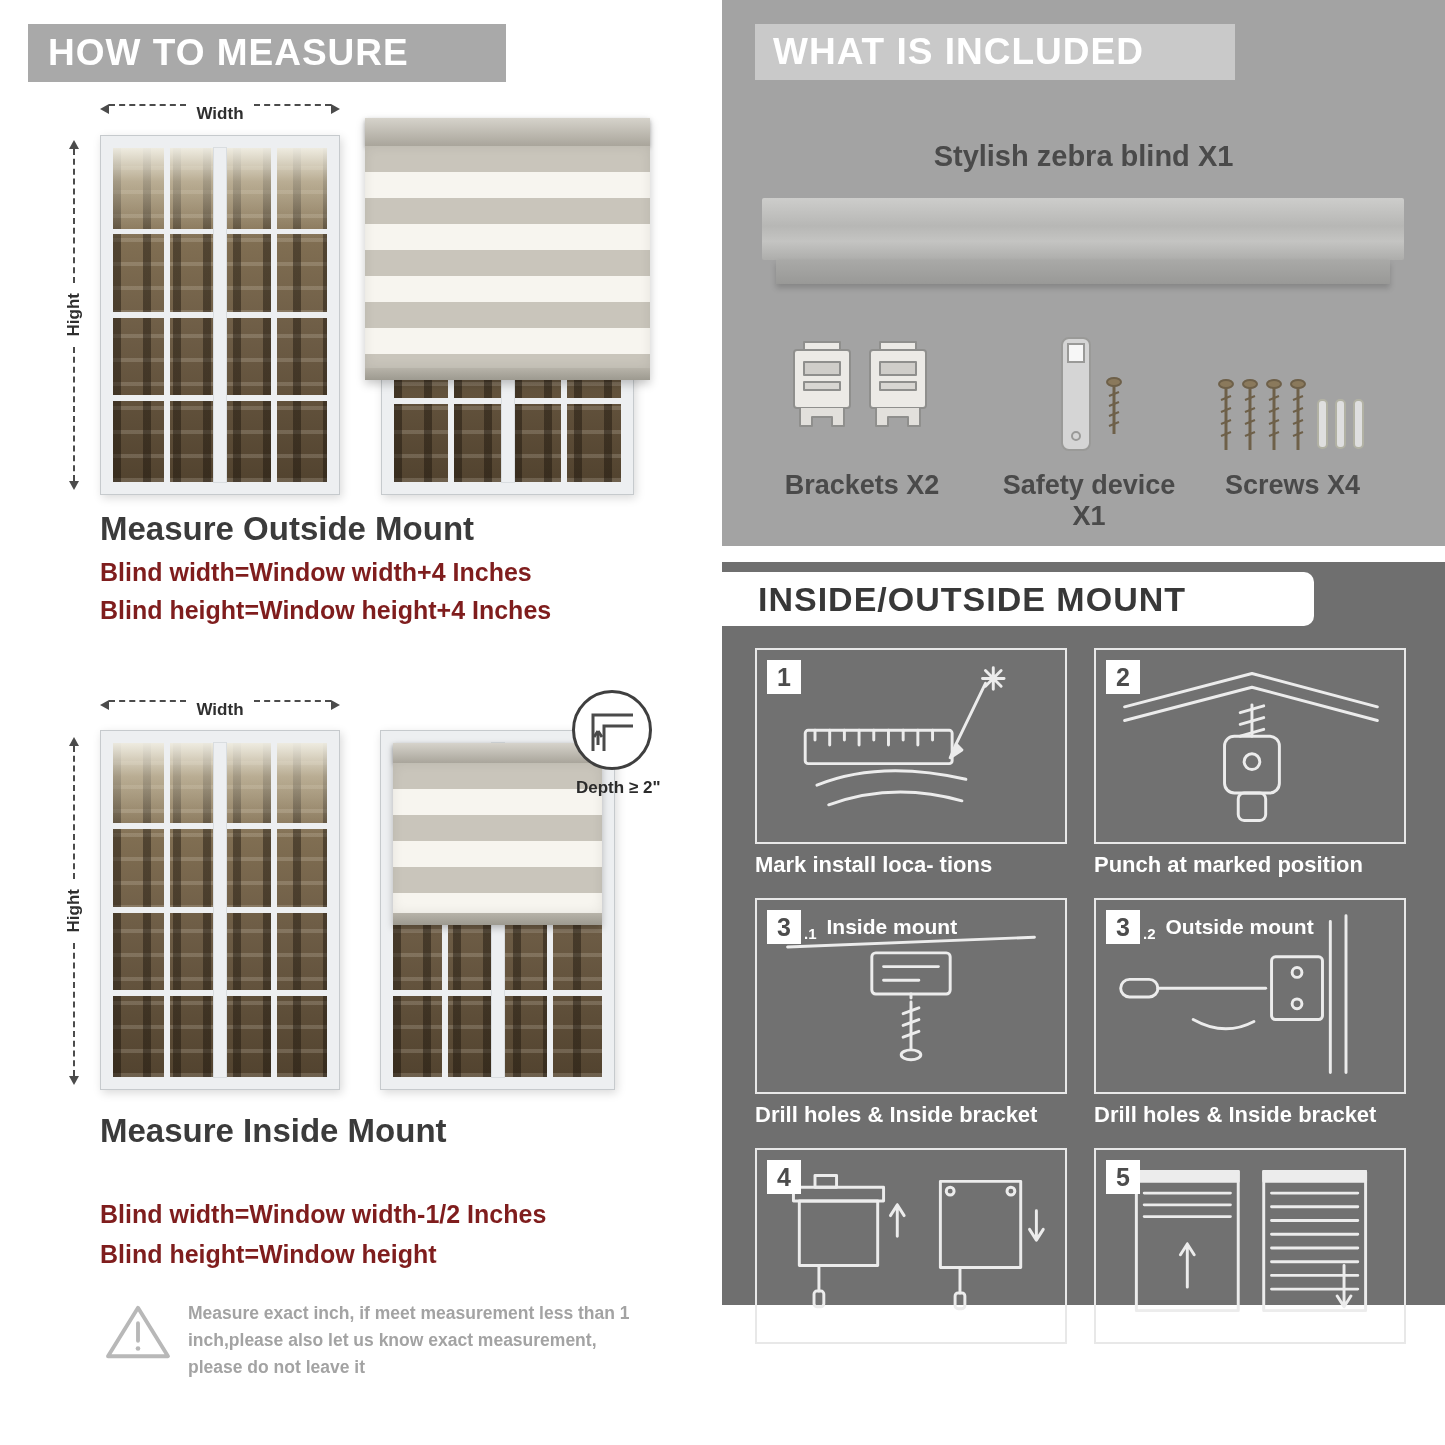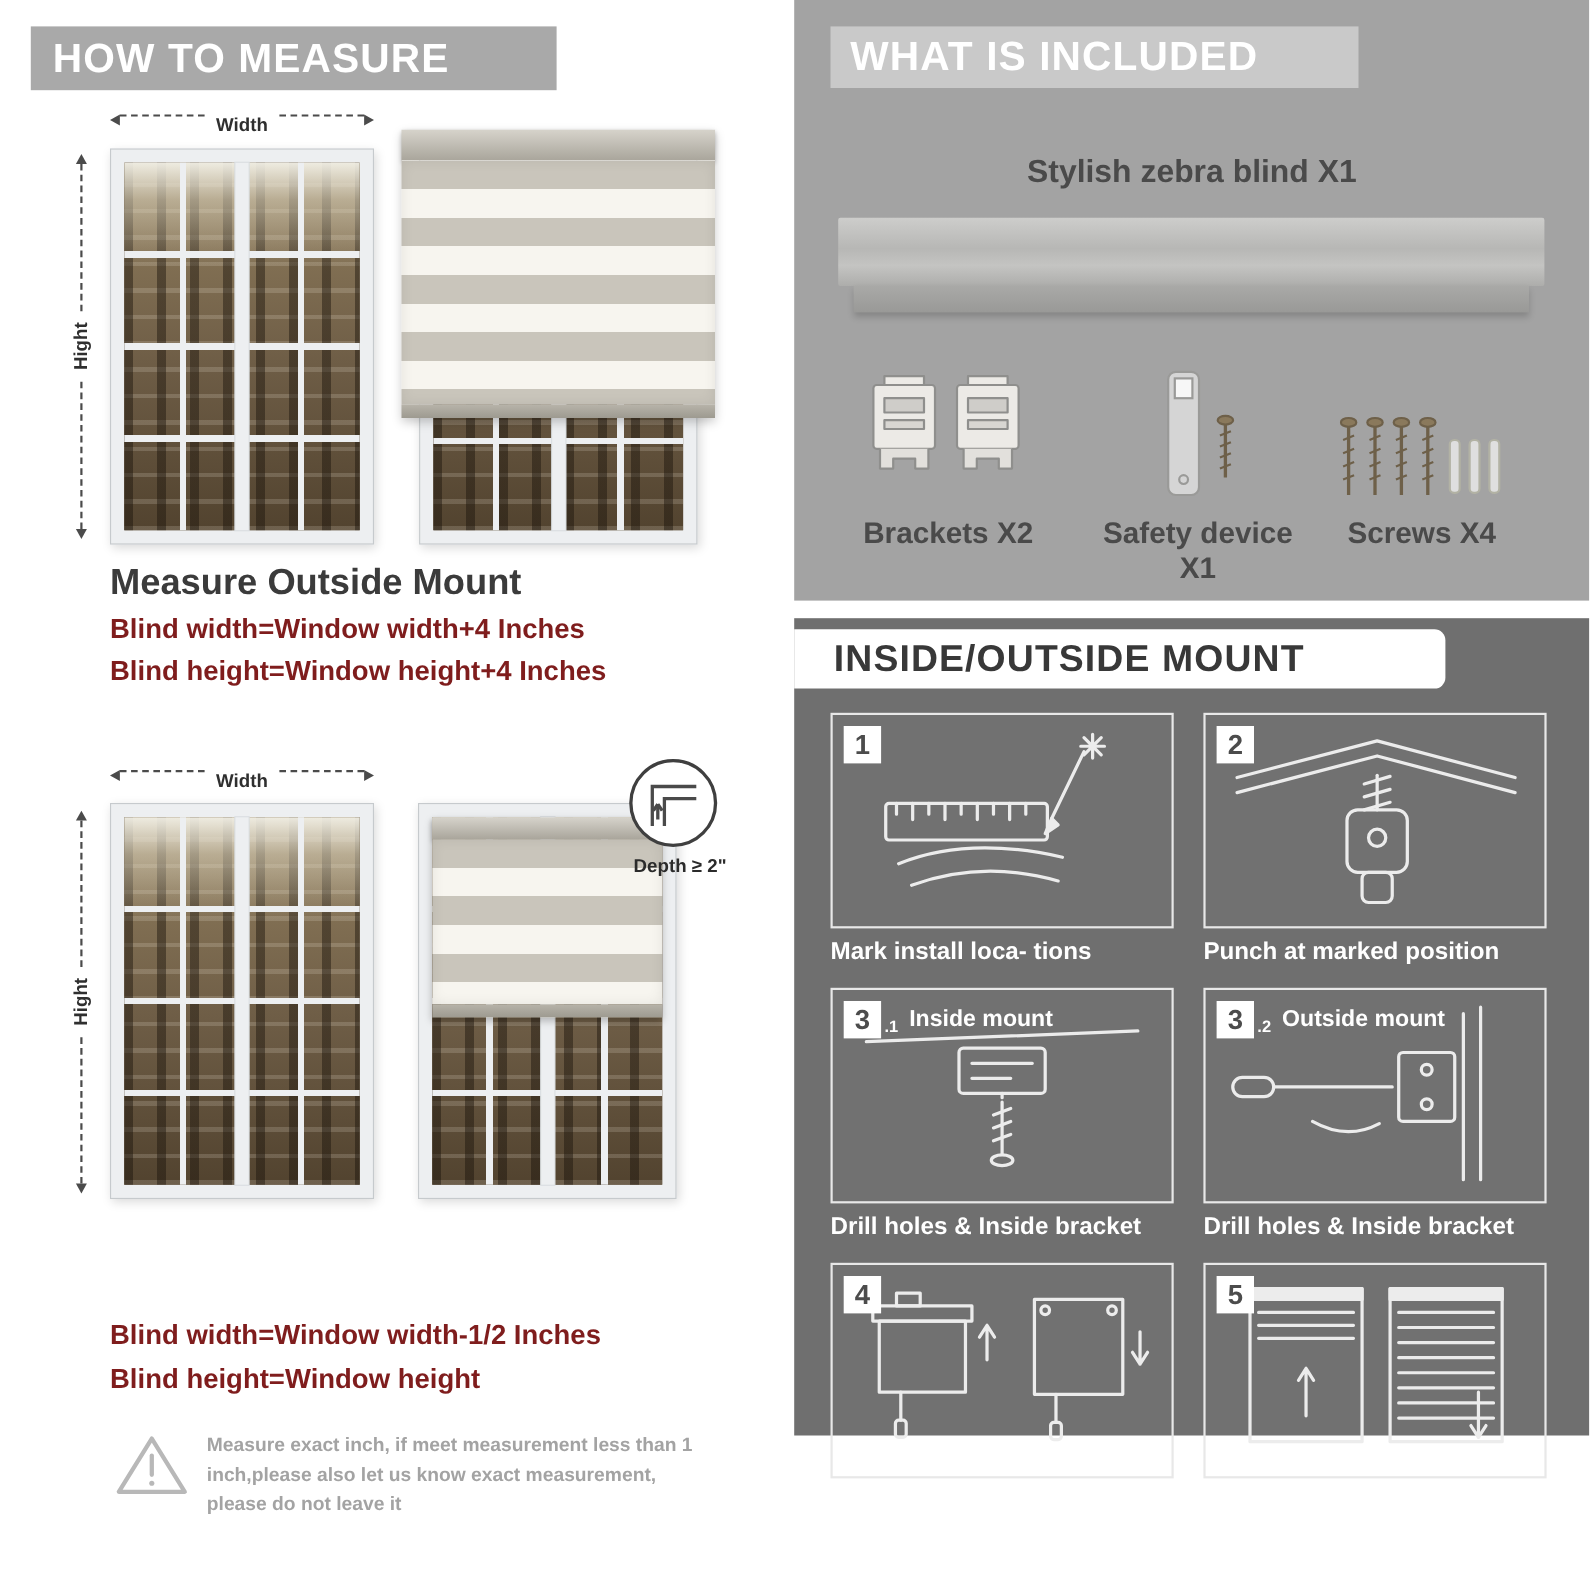--- a/index.html
+++ b/index.html
@@ -168,20 +168,21 @@
       <g fill="none" stroke="#4a4a4a" stroke-width="3">
         <path d="M18,58 V22 H58"></path>
         <path d="M29,58 V33 H58"></path>
         <path d="M23,52 V38"></path>
         <path d="M23,38 l-4,6 M23,38 l4,6"></path>
       </g>
     </svg>
   </div>
   <div class="depth-label">Depth ≥ 2"</div>
 
+  <h2 class="sec-title" style="left:100px;top:1112px">Measure Inside Mount</h2>
   <p class="sec-line" style="left:100px;top:1200px">Blind width=Window width-1/2 Inches</p>
   <p class="sec-line" style="left:100px;top:1240px">Blind height=Window height</p>
 
   <div class="warn">
     <svg viewBox="0 0 70 62" width="68" height="60">
       <g fill="none" stroke="#b8b8b8" stroke-width="4" stroke-linejoin="round">
         <path d="M35,6 L66,56 L4,56 Z"></path>
         <path d="M35,22 V40" stroke-linecap="round"></path>
         <circle cx="35" cy="48" r="2.4" fill="#b8b8b8" stroke="none"></circle>
       </g>

